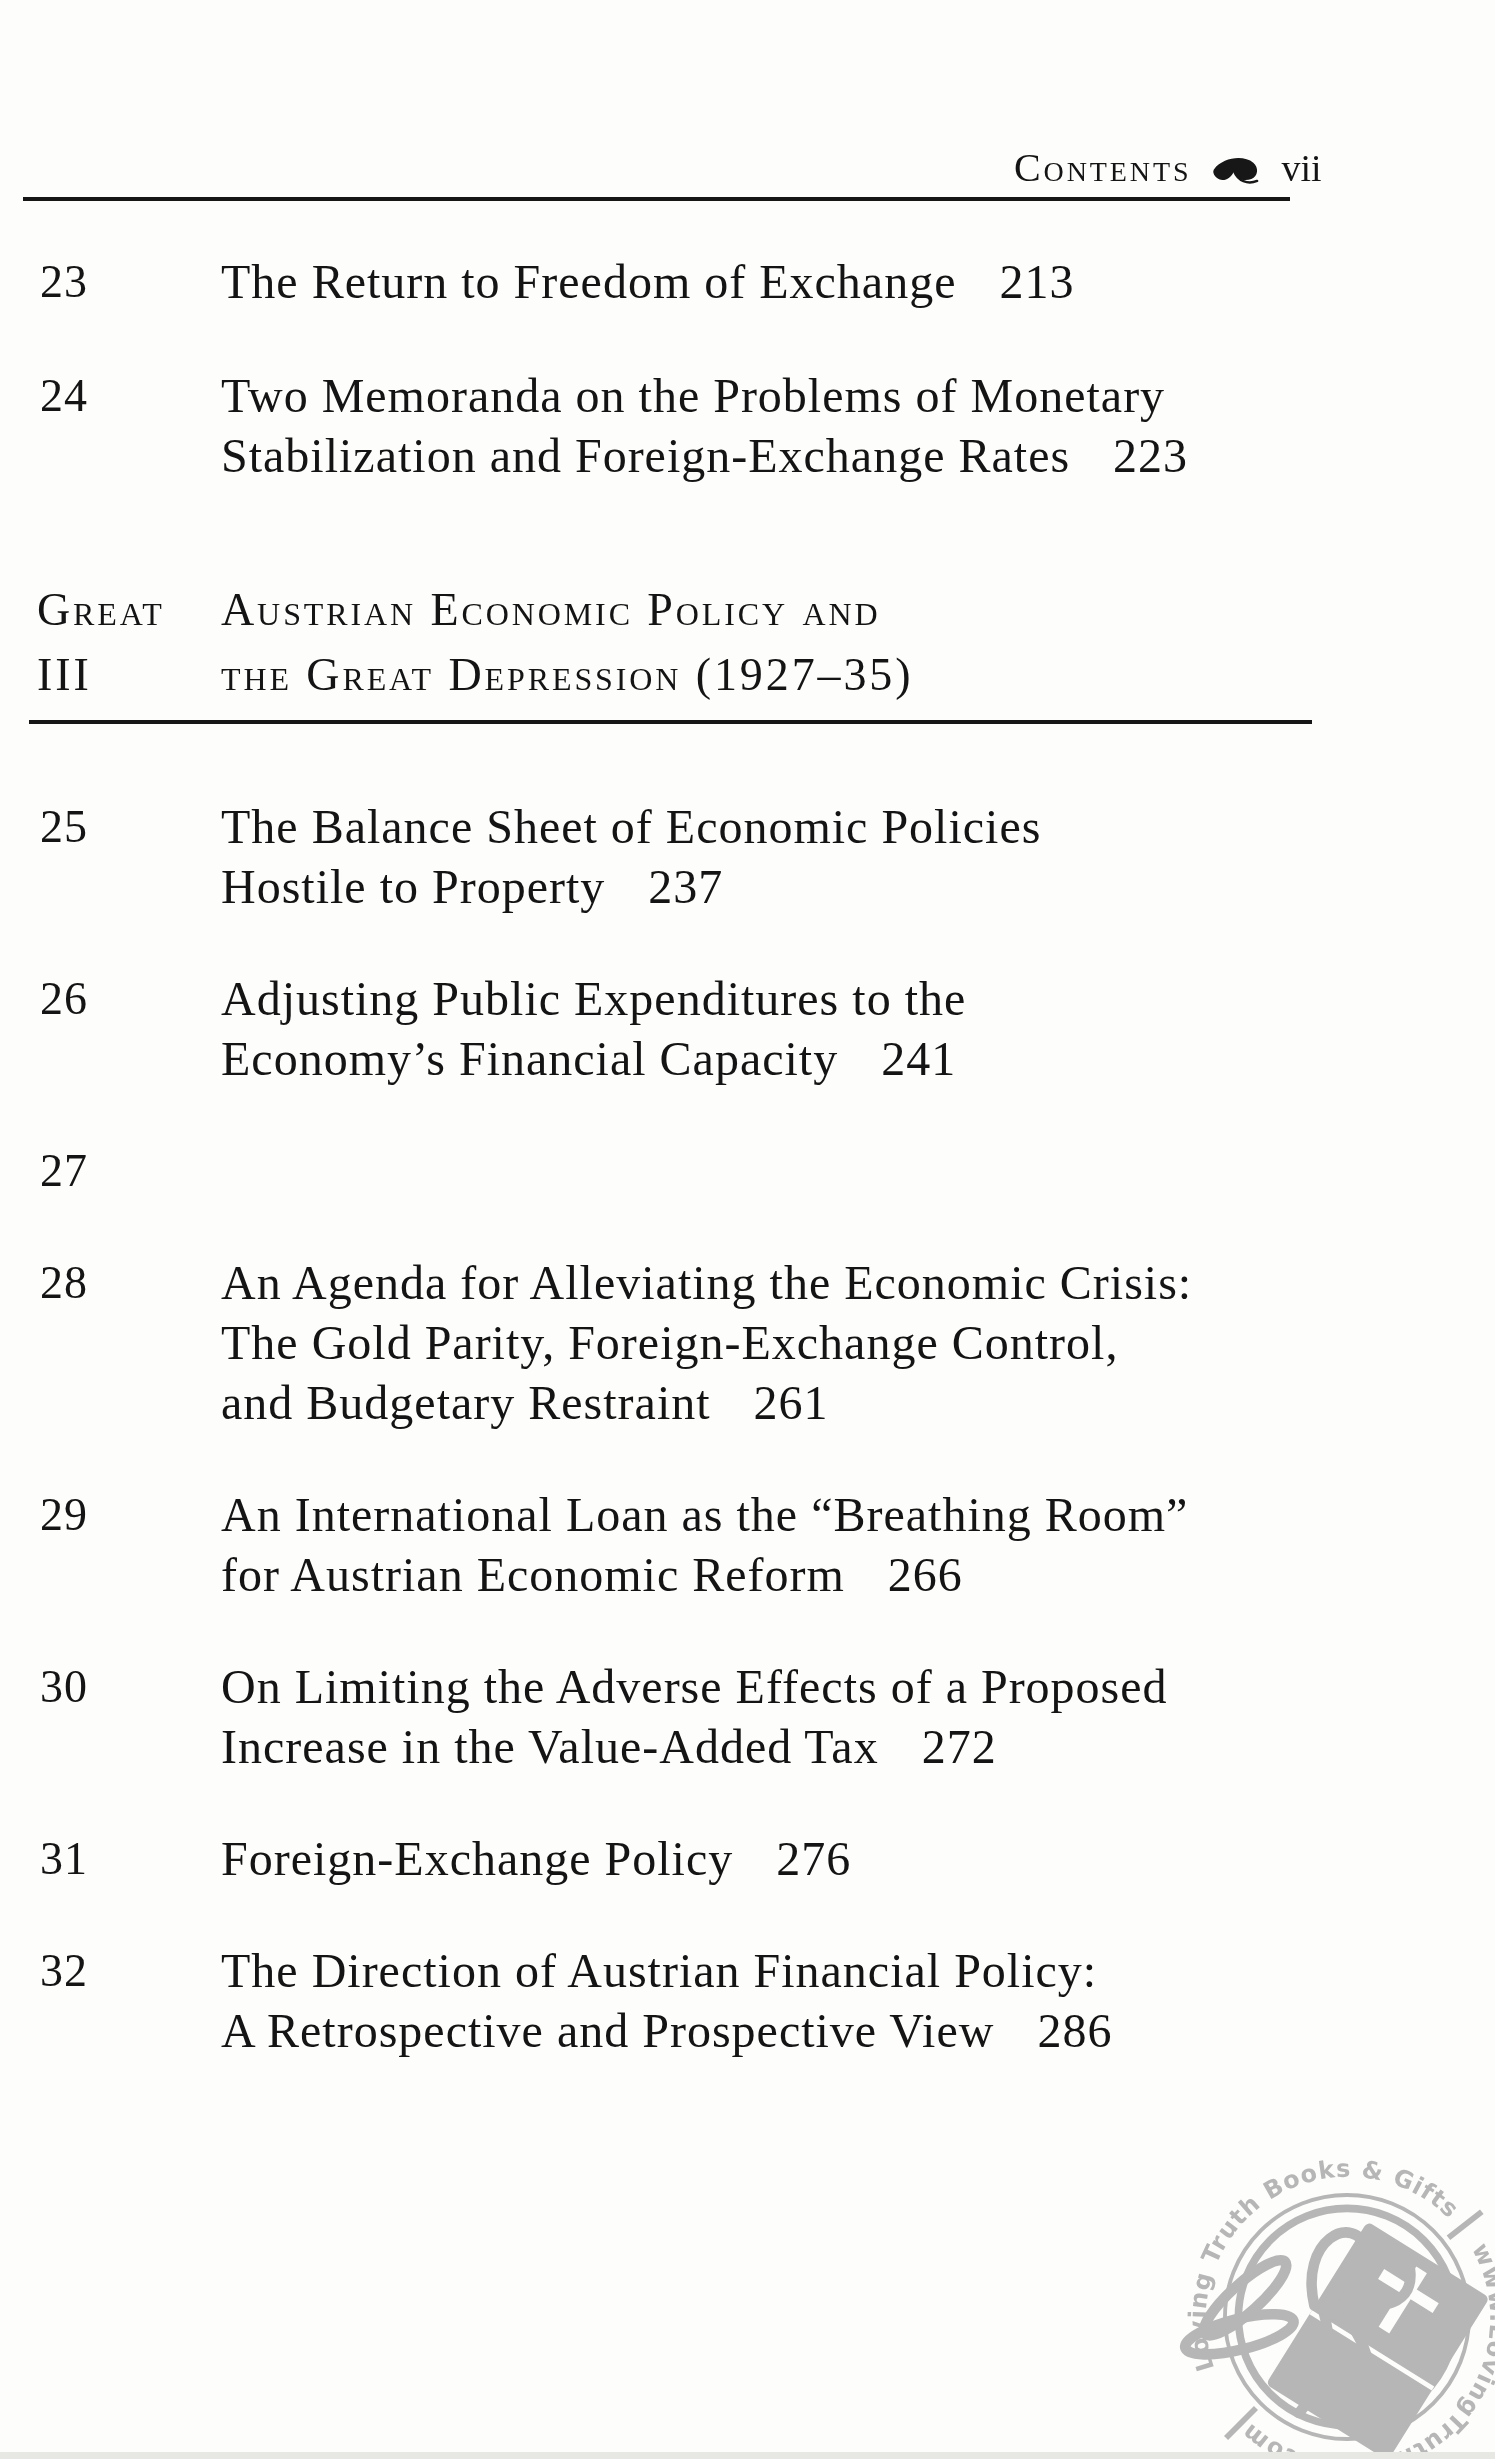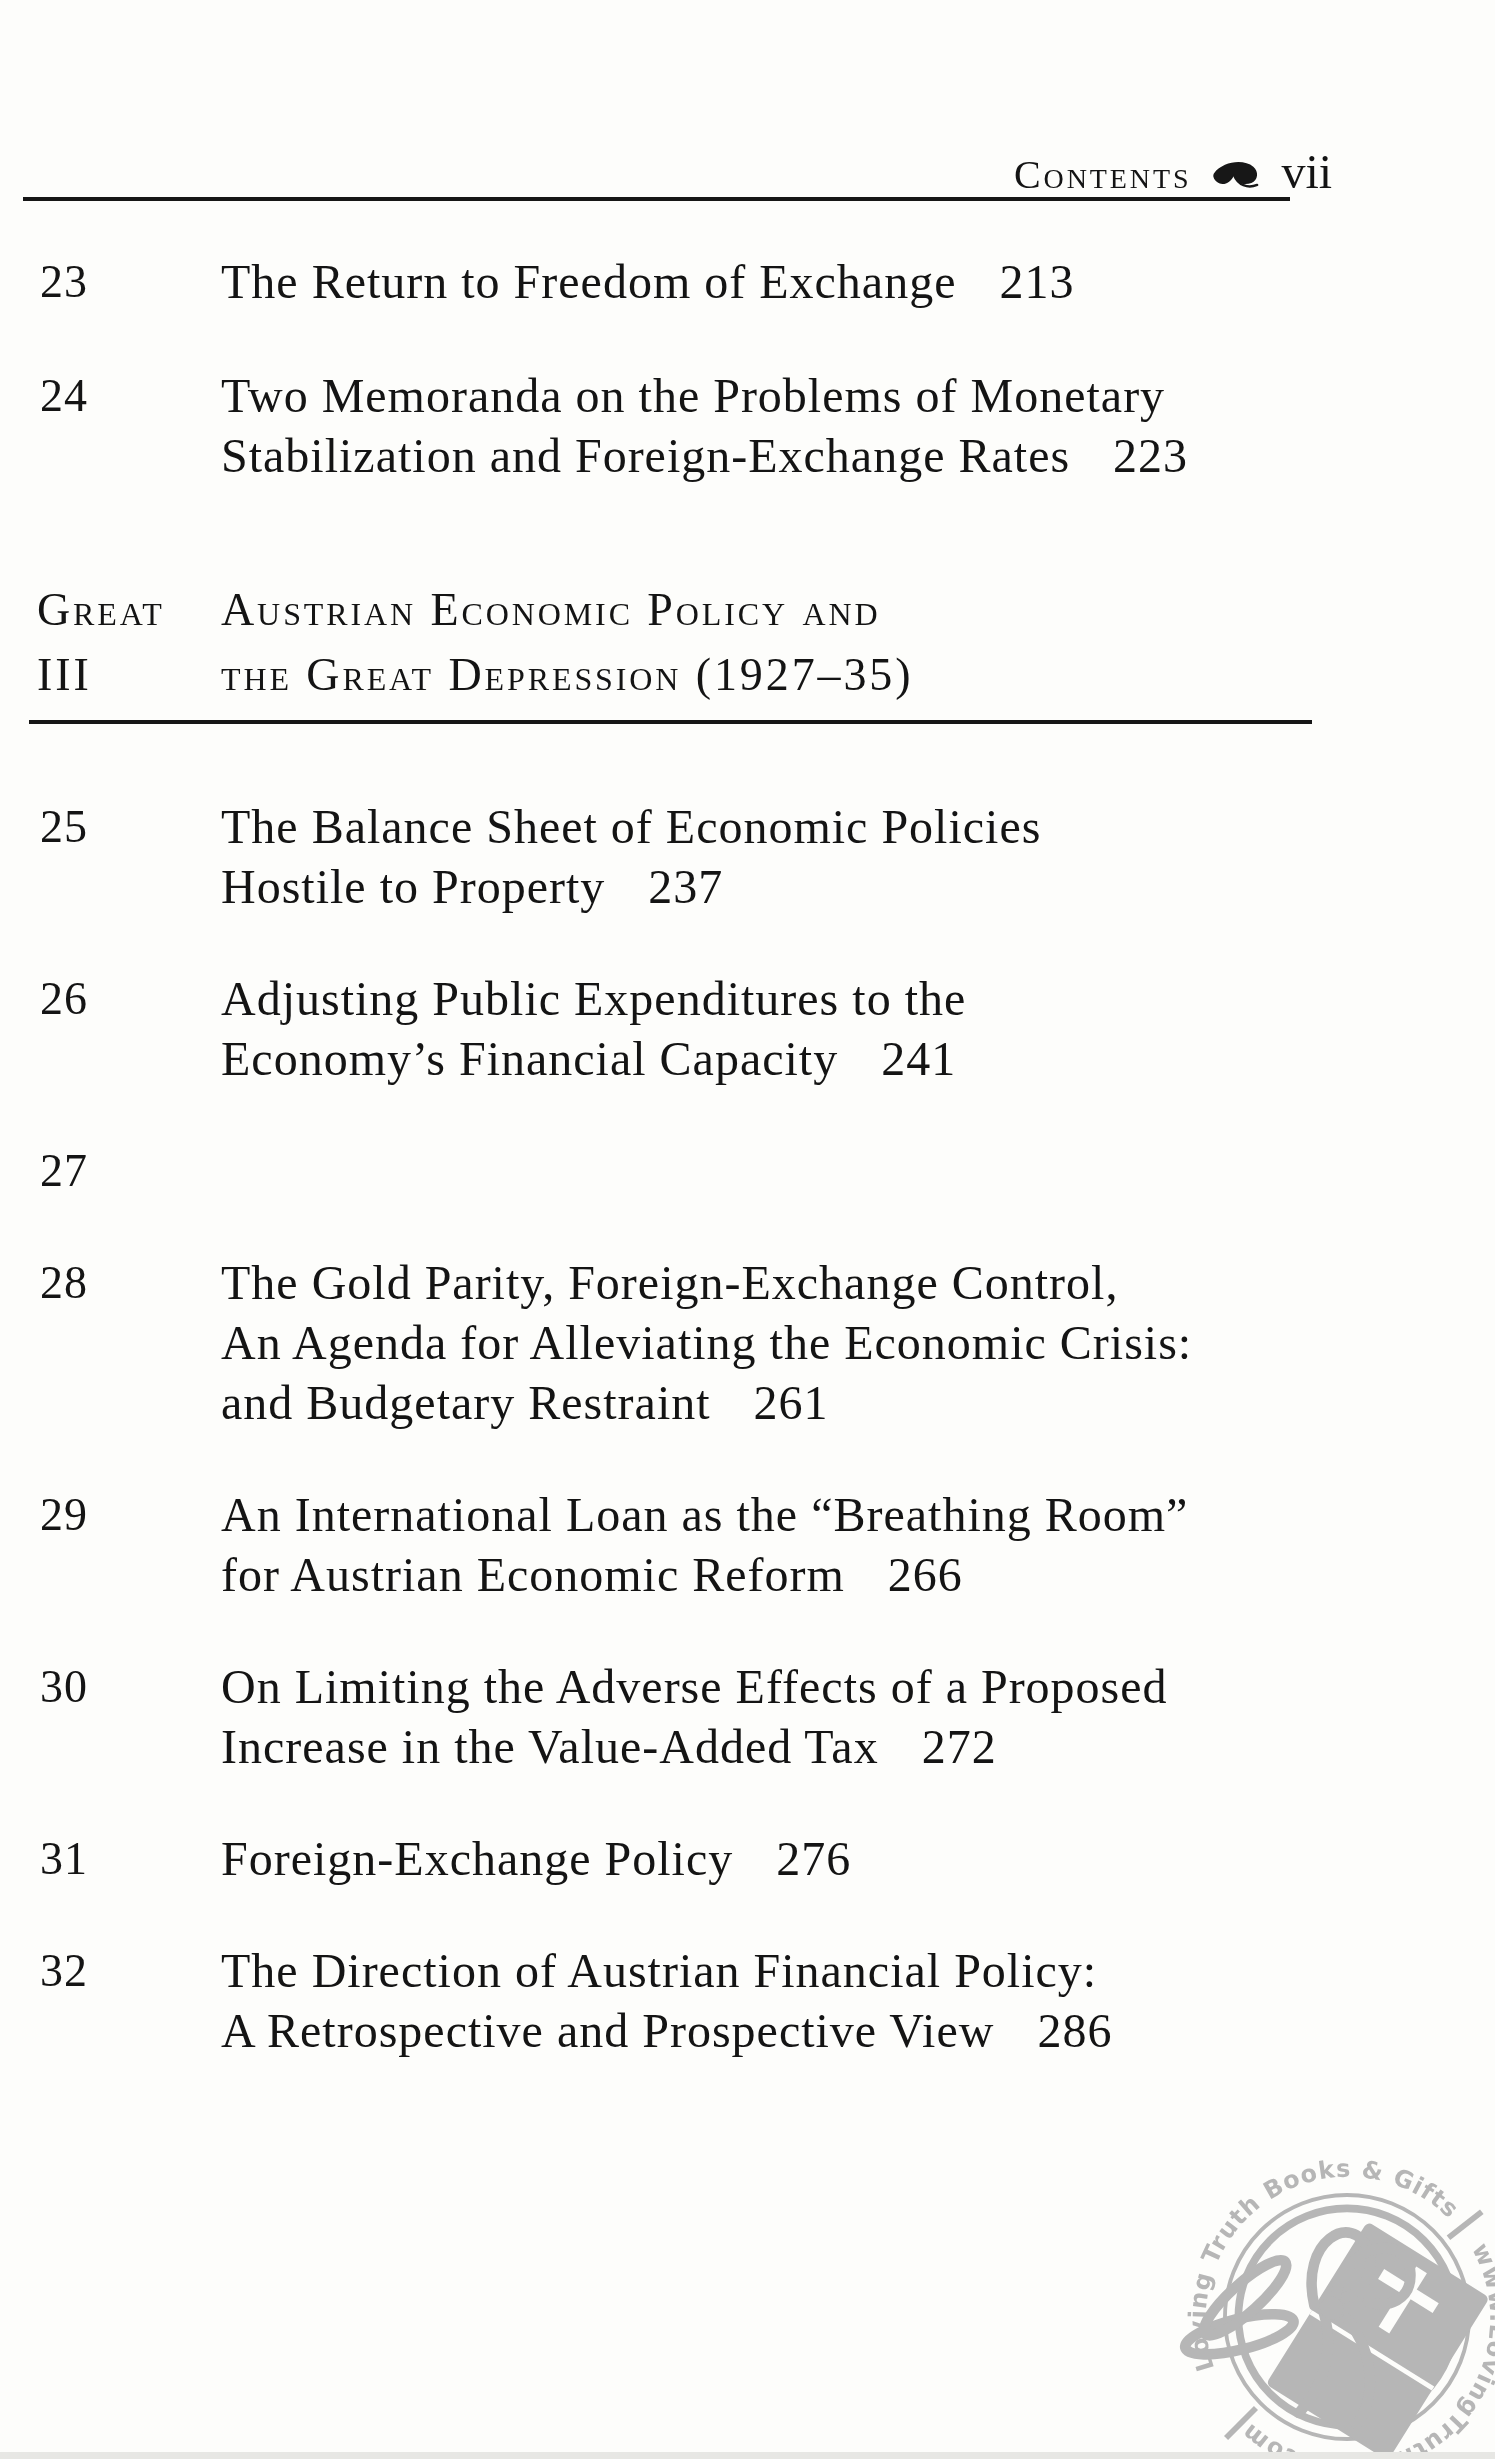--- a/index.html
+++ b/index.html
@@ -9,21 +9,21 @@
     font-family:"Liberation Serif","DejaVu Serif",serif;
   }
   .page{position:absolute;inset:0;}
 
   
   .page-header{
     position:absolute;top:144px;left:1014px;
     display:flex;align-items:baseline;gap:20px;white-space:nowrap;
   }
   .header-title{font-variant:small-caps;font-size:40px;letter-spacing:2.9px;}
-  .header-folio{font-size:48px;}
+  .header-folio{font-size:38px;}
   .fleuron{align-self:center;transform:translateY(3.8px);}
 
   .rule{background:#161616;}
   .rule-1{position:absolute;top:197px;left:23px;width:1267px;height:3.8px;}
   .rule-2{margin:12.5px 0 0 29px;width:1283px;height:4.8px;}
 
   
   .toc{position:absolute;top:0;left:0;width:1436px;padding-top:252px;}
   .entry{
     display:grid;grid-template-columns:181px 1fr;padding-left:40px;
@@ -111,22 +111,22 @@
           </div>
   </div>
 
   <div class="entry">
     <div class="entry-num">27</div>
   </div>
 
   <div class="entry">
     <div class="entry-num">28</div>
     <div class="entry-title">
+            <div class="tline">An Agenda for Alleviating the Economic Crisis:</div>
             <div class="tline">The Gold Parity, Foreign-Exchange Control,</div>
-            <div class="tline">An Agenda for Alleviating the Economic Crisis:</div>
             <div class="tline">and Budgetary Restraint<span class="pg">261</span></div>
           </div>
   </div>
 
   <div class="entry">
     <div class="entry-num">29</div>
     <div class="entry-title">
             <div class="tline">An International Loan as the “Breathing Room”</div>
             <div class="tline">for Austrian Economic Reform<span class="pg">266</span></div>
           </div>

